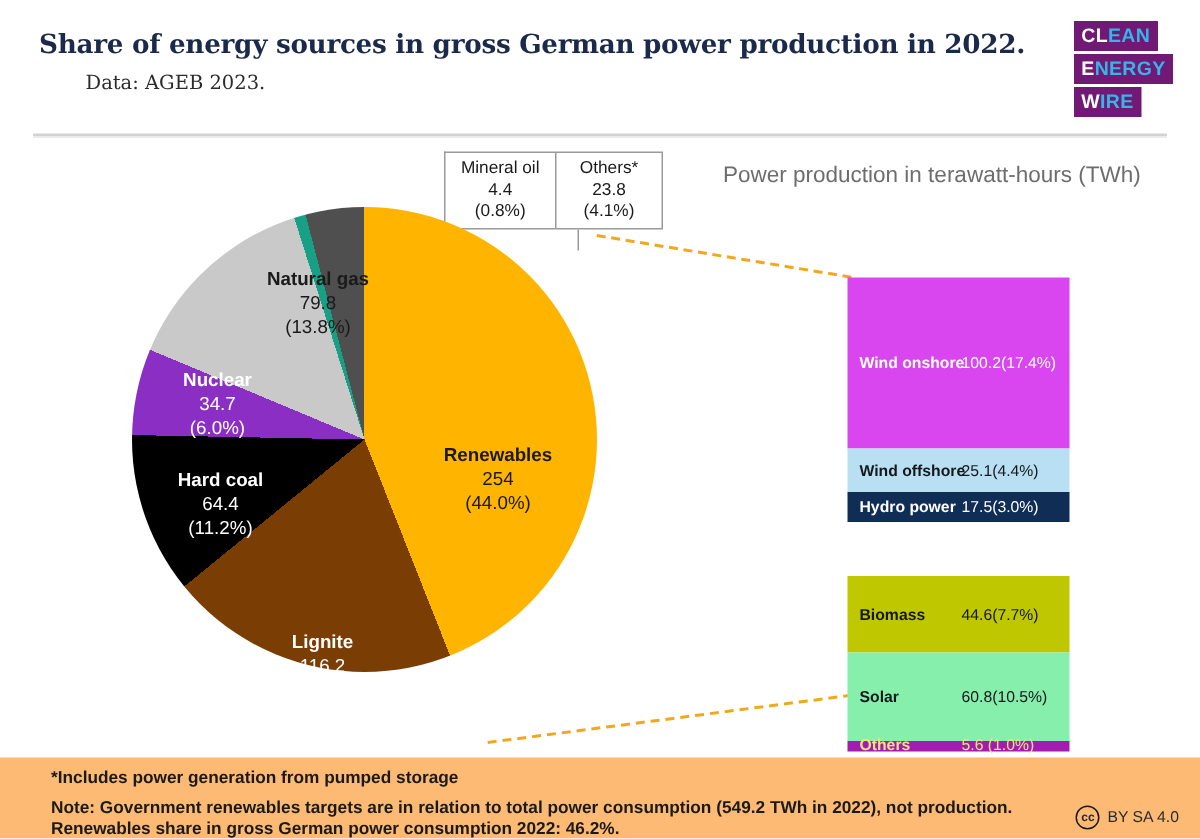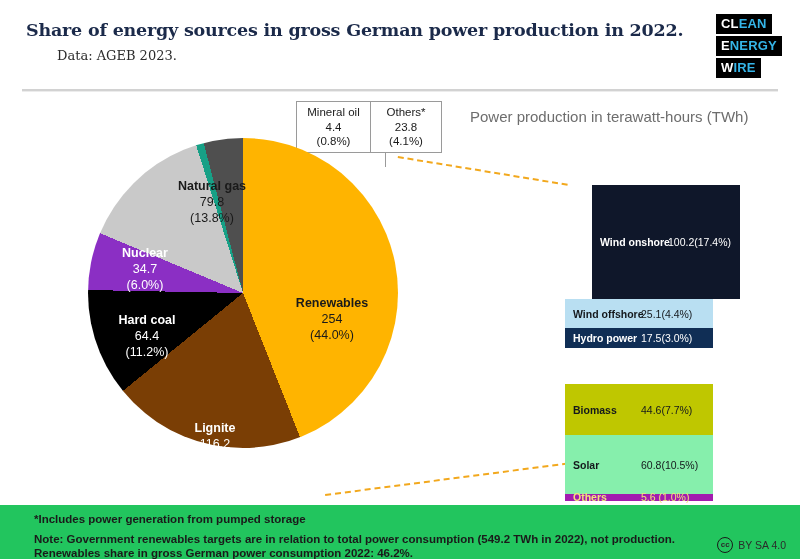--- a/index.html
+++ b/index.html
@@ -27,41 +27,41 @@
   .subtitle{
     position:absolute;left:57px;top:48px;
     font-family:"DejaVu Serif","Liberation Serif",serif;
     font-size:13px;color:#2b2b2b;white-space:nowrap;
   }
   .logo{
     position:absolute;right:18px;top:14px;
     display:flex;flex-direction:column;gap:2px;align-items:flex-start;
   }
   .logo-row{
-    background:#000000;color:#35b5e8;
+    background:#701a75;color:#35b5e8;
     font-family:"Liberation Sans",sans-serif;
     font-weight:700;font-size:13px;line-height:1;
     padding:3px 5px 4px 5px;letter-spacing:0.2px;
     white-space:nowrap;
   }
   .logo-row .w{color:#ffffff;}
   .hr{
     position:absolute;left:22px;top:89px;width:756px;height:2px;
     background:#d2d2d2;
   }
   .hr2{
     position:absolute;left:22px;top:91px;width:756px;height:1px;
     background:#ececec;
   }
 
   
   .plot{position:absolute;left:0;top:90px;width:800px;height:415px;}
 
   .twh-label{
-    position:absolute;left:470px;top:18px;
+    position:absolute;left:482px;top:18px;
     font-size:15px;color:#6d6d6d;white-space:nowrap;
   }
 
   
   .callout{
     position:absolute;
     border:1px solid #9a9a9a;
     background:#ffffff;
     text-align:center;
     font-size:11.5px;
@@ -112,35 +112,35 @@
   .seg{
     position:relative;width:100%;box-sizing:border-box;
     display:flex;align-items:center;
   }
   .seg .nm{
     position:absolute;left:8px;font-size:10.5px;font-weight:700;white-space:nowrap;
   }
   .seg .vl{
     position:absolute;left:76px;font-size:10.5px;white-space:nowrap;
   }
-  .seg-wind-on{background:#0f172a;margin-left:27px;}
+  .seg-wind-on{background:#d946ef;}
   .seg-wind-on .nm,.seg-wind-on .vl{color:#ffffff;}
   .seg-wind-off{background:#B9DFF2;}
   .seg-wind-off .nm,.seg-wind-off .vl{color:#14181c;}
   .seg-hydro{background:#102E55;}
   .seg-hydro .nm,.seg-hydro .vl{color:#ffffff;}
   .seg-biomass{background:#BFC700;}
   .seg-biomass .nm,.seg-biomass .vl{color:#14181c;}
   .seg-solar{background:#86efac;}
   .seg-solar .nm,.seg-solar .vl{color:#14181c;}
   .seg-others{background:#a21caf;}
   .seg-others .nm,.seg-others .vl{color:#f3e27a;}
 
   
-  .footer{position:absolute;left:0;top:505px;width:800px;height:54px;background:#22c55e;}
+  .footer{position:absolute;left:0;top:505px;width:800px;height:54px;background:#fdba74;}
   .fn-star{
     position:absolute;left:34px;top:8px;font-size:11.5px;font-weight:700;
     color:#1a1a1a;white-space:nowrap;
   }
   .fn-note{
     position:absolute;left:34px;top:27px;font-size:11.5px;font-weight:700;
     color:#1a1a1a;line-height:14px;white-space:nowrap;
   }
   .cc{
     position:absolute;right:14px;top:32px;display:flex;align-items:center;gap:5px;

